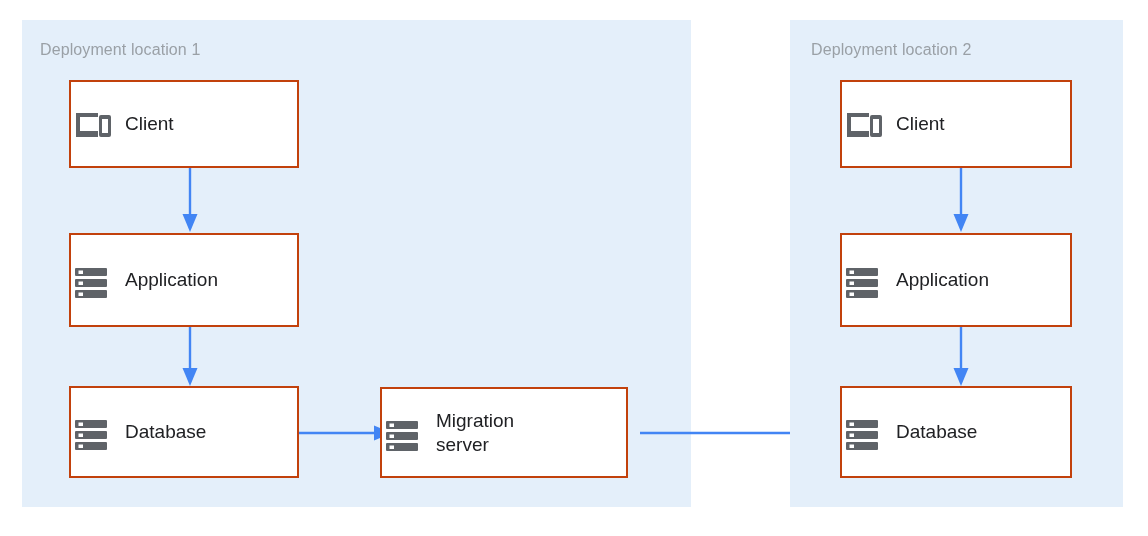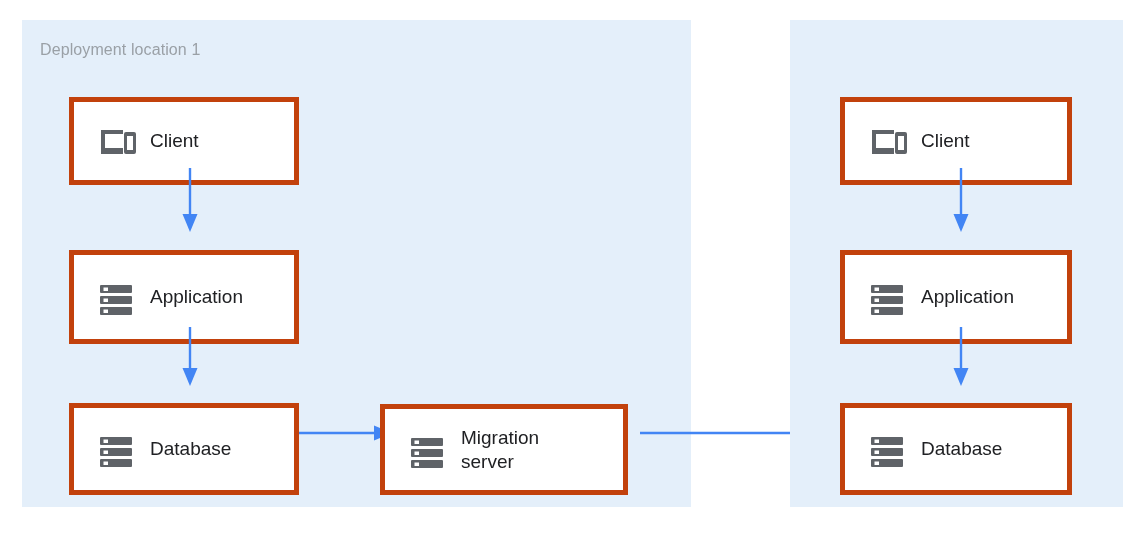--- a/index.html
+++ b/index.html
@@ -18,26 +18,24 @@
     color:#9aa0a6;
     font-size:16px;
     line-height:19px;
     letter-spacing:0.1px;
     white-space:nowrap;
   }
 
   .node{
     position:absolute;
     background:#ffffff;
-    border:5px solid #c2410c;
+    border:2px solid #c2410c;
     box-sizing:border-box;
     display:flex;
     align-items:center;
-    padding-left:22px;
-    margin-top:17px;
   }
   .node .glyph{
     flex:0 0 auto;
     width:40px;height:40px;
     display:block;
     margin-right:14px;
   }
   .node .node-label{
     font-size:19px;
     line-height:24px;
@@ -149,20 +147,21 @@
   </div>
 
   <div class="edge" style="left:640px;top:425px;width:200px;height:16px;">
     <svg width="200" height="16" viewBox="0 0 200 16">
       <line x1="0" y1="8" x2="184" y2="8" stroke="#4285f4" stroke-width="2.4"></line>
       <polygon points="199,8 181,0.5 181,15.5" fill="#4285f4"></polygon>
     </svg>
   </div>
 
   <div class="zone" style="left:790px;top:20px;width:333px;height:487px;"></div>
+  <div class="zone-label" style="left:811px;top:40px;">Deployment location 2</div>
 
   <div class="node" style="left:840px;top:80px;width:232px;height:88px;">
     <span class="glyph">
       <svg viewBox="0 0 40 40" width="40" height="40" aria-hidden="true">
         <g fill="#5f6368">
           <path d="M5 9h22v4H9v14h18v4H5z"></path>
           <rect x="5" y="29" width="22" height="4"></rect>
           <path d="M30 11h8a2 2 0 0 1 2 2v18a2 2 0 0 1-2 2h-8a2 2 0 0 1-2-2V13a2 2 0 0 1 2-2zm1 4v14h6V15z"></path>
         </g>
       </svg>

